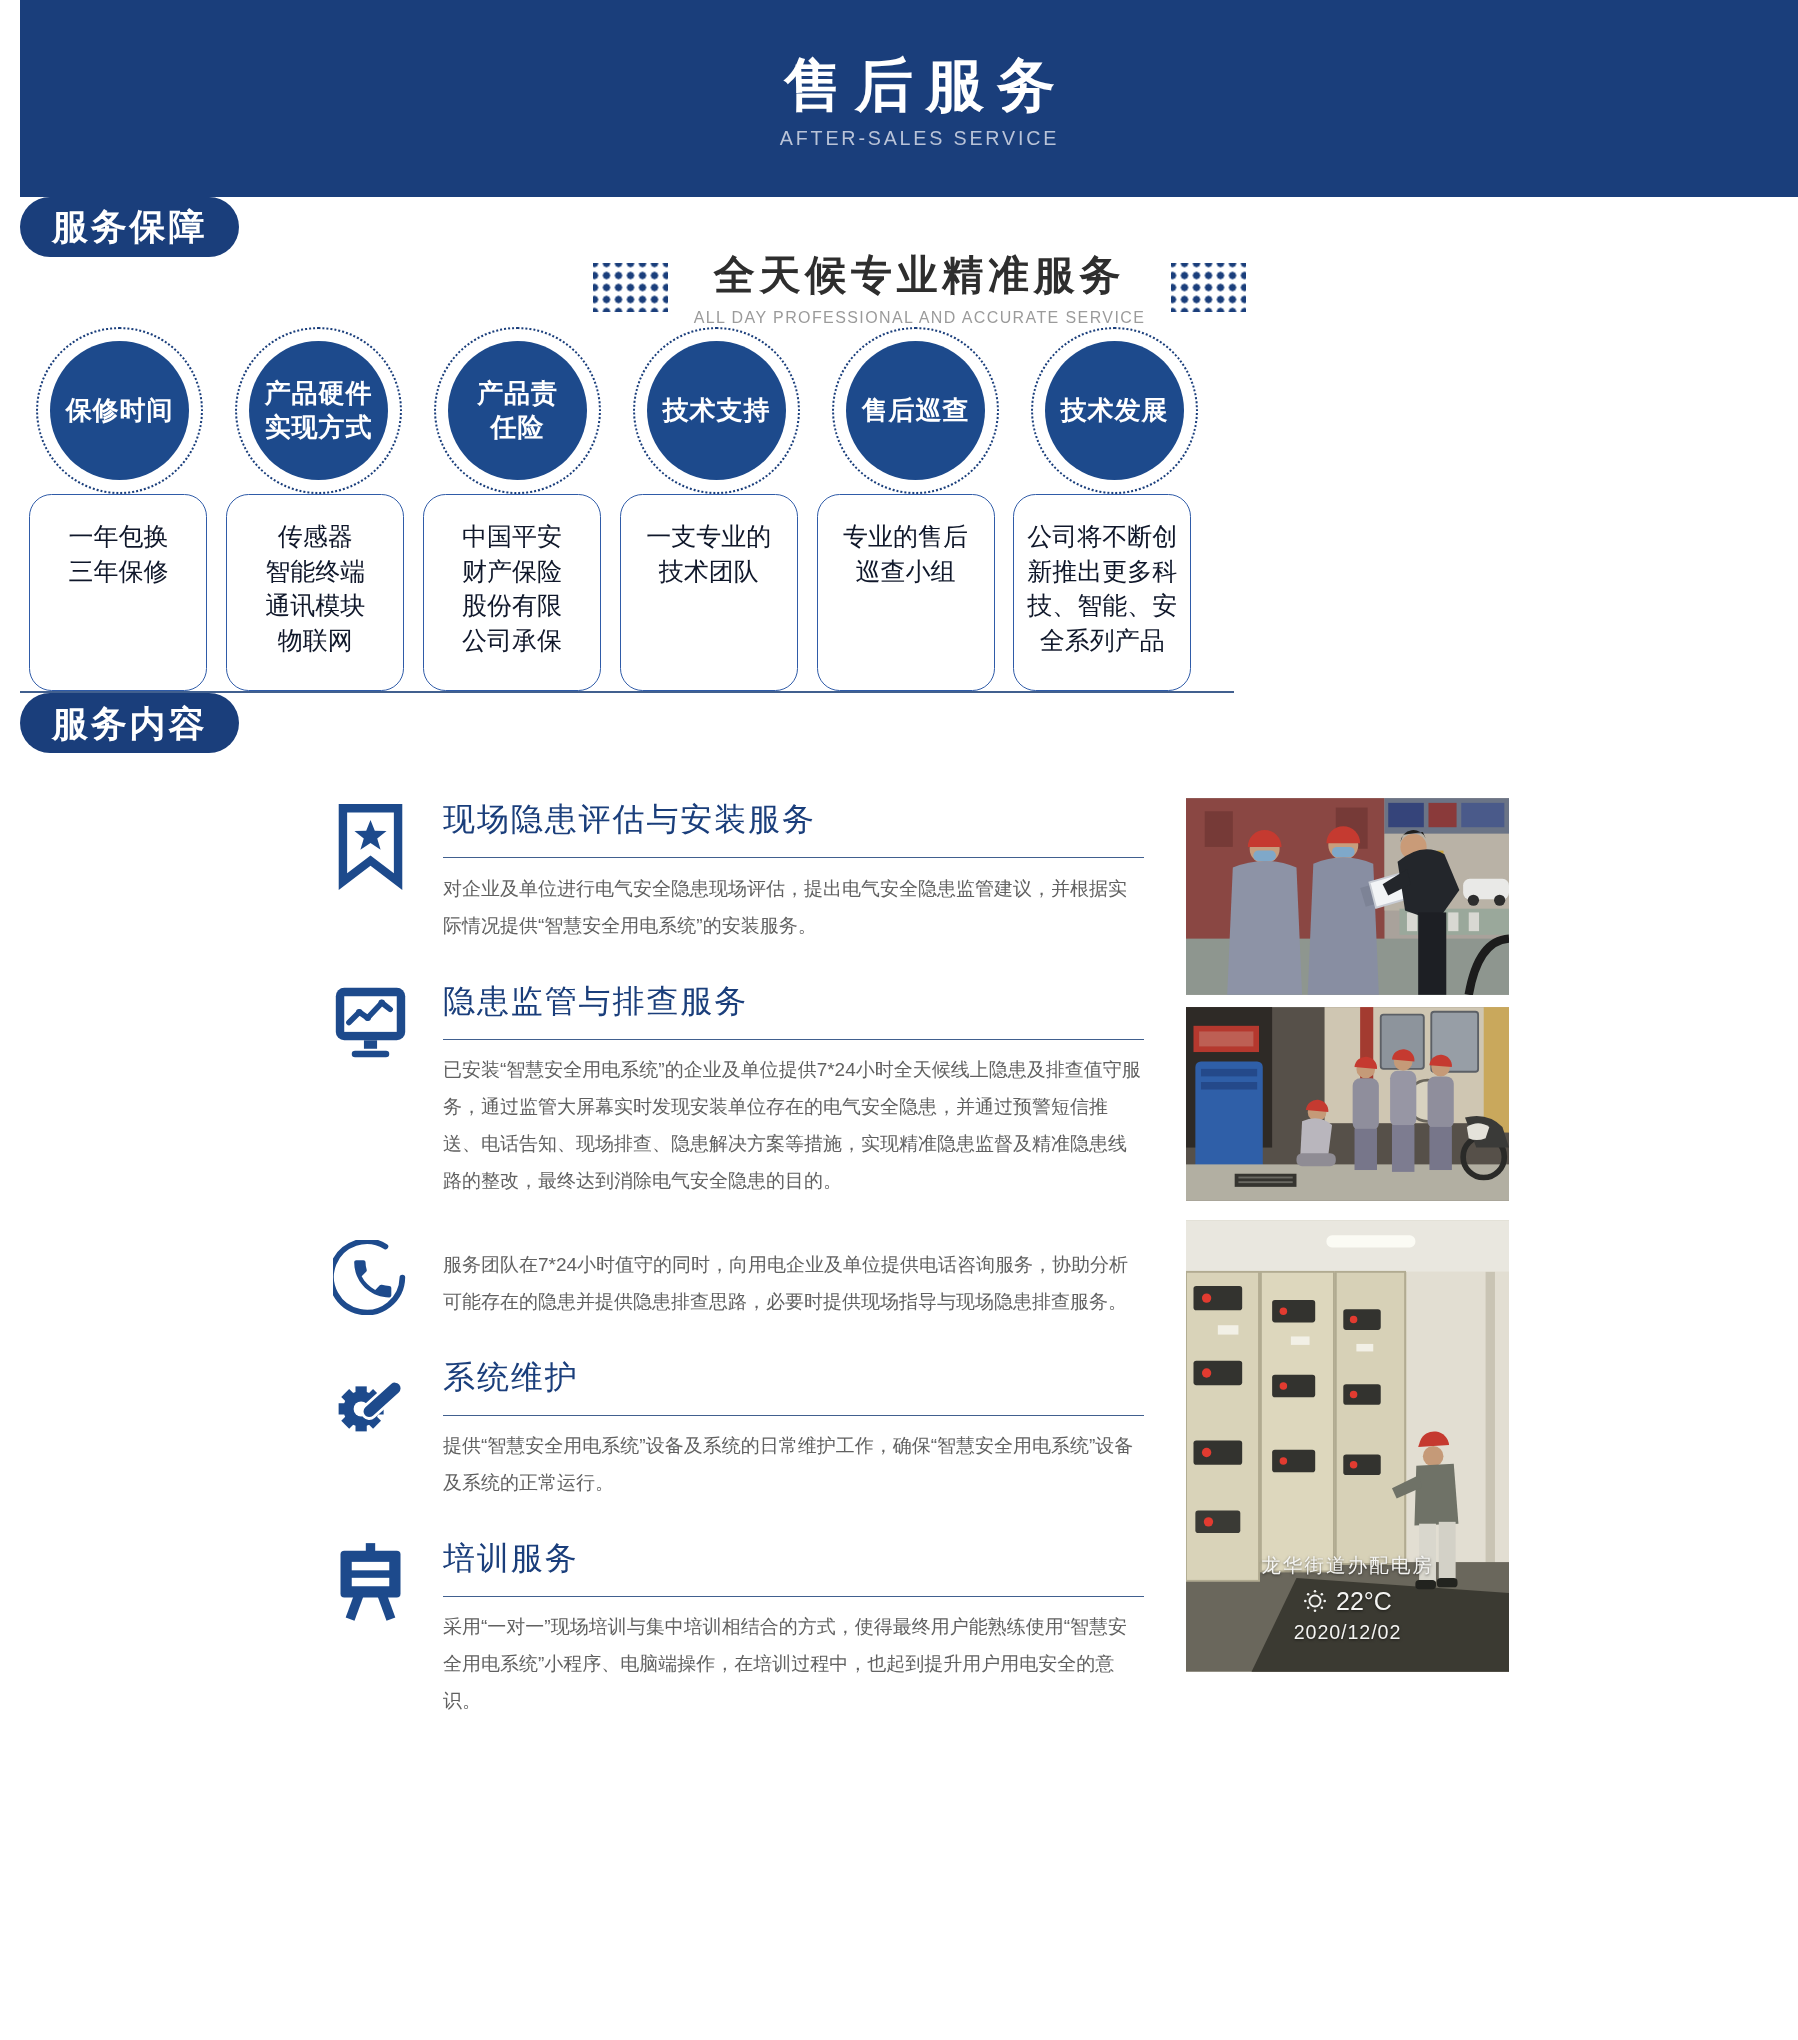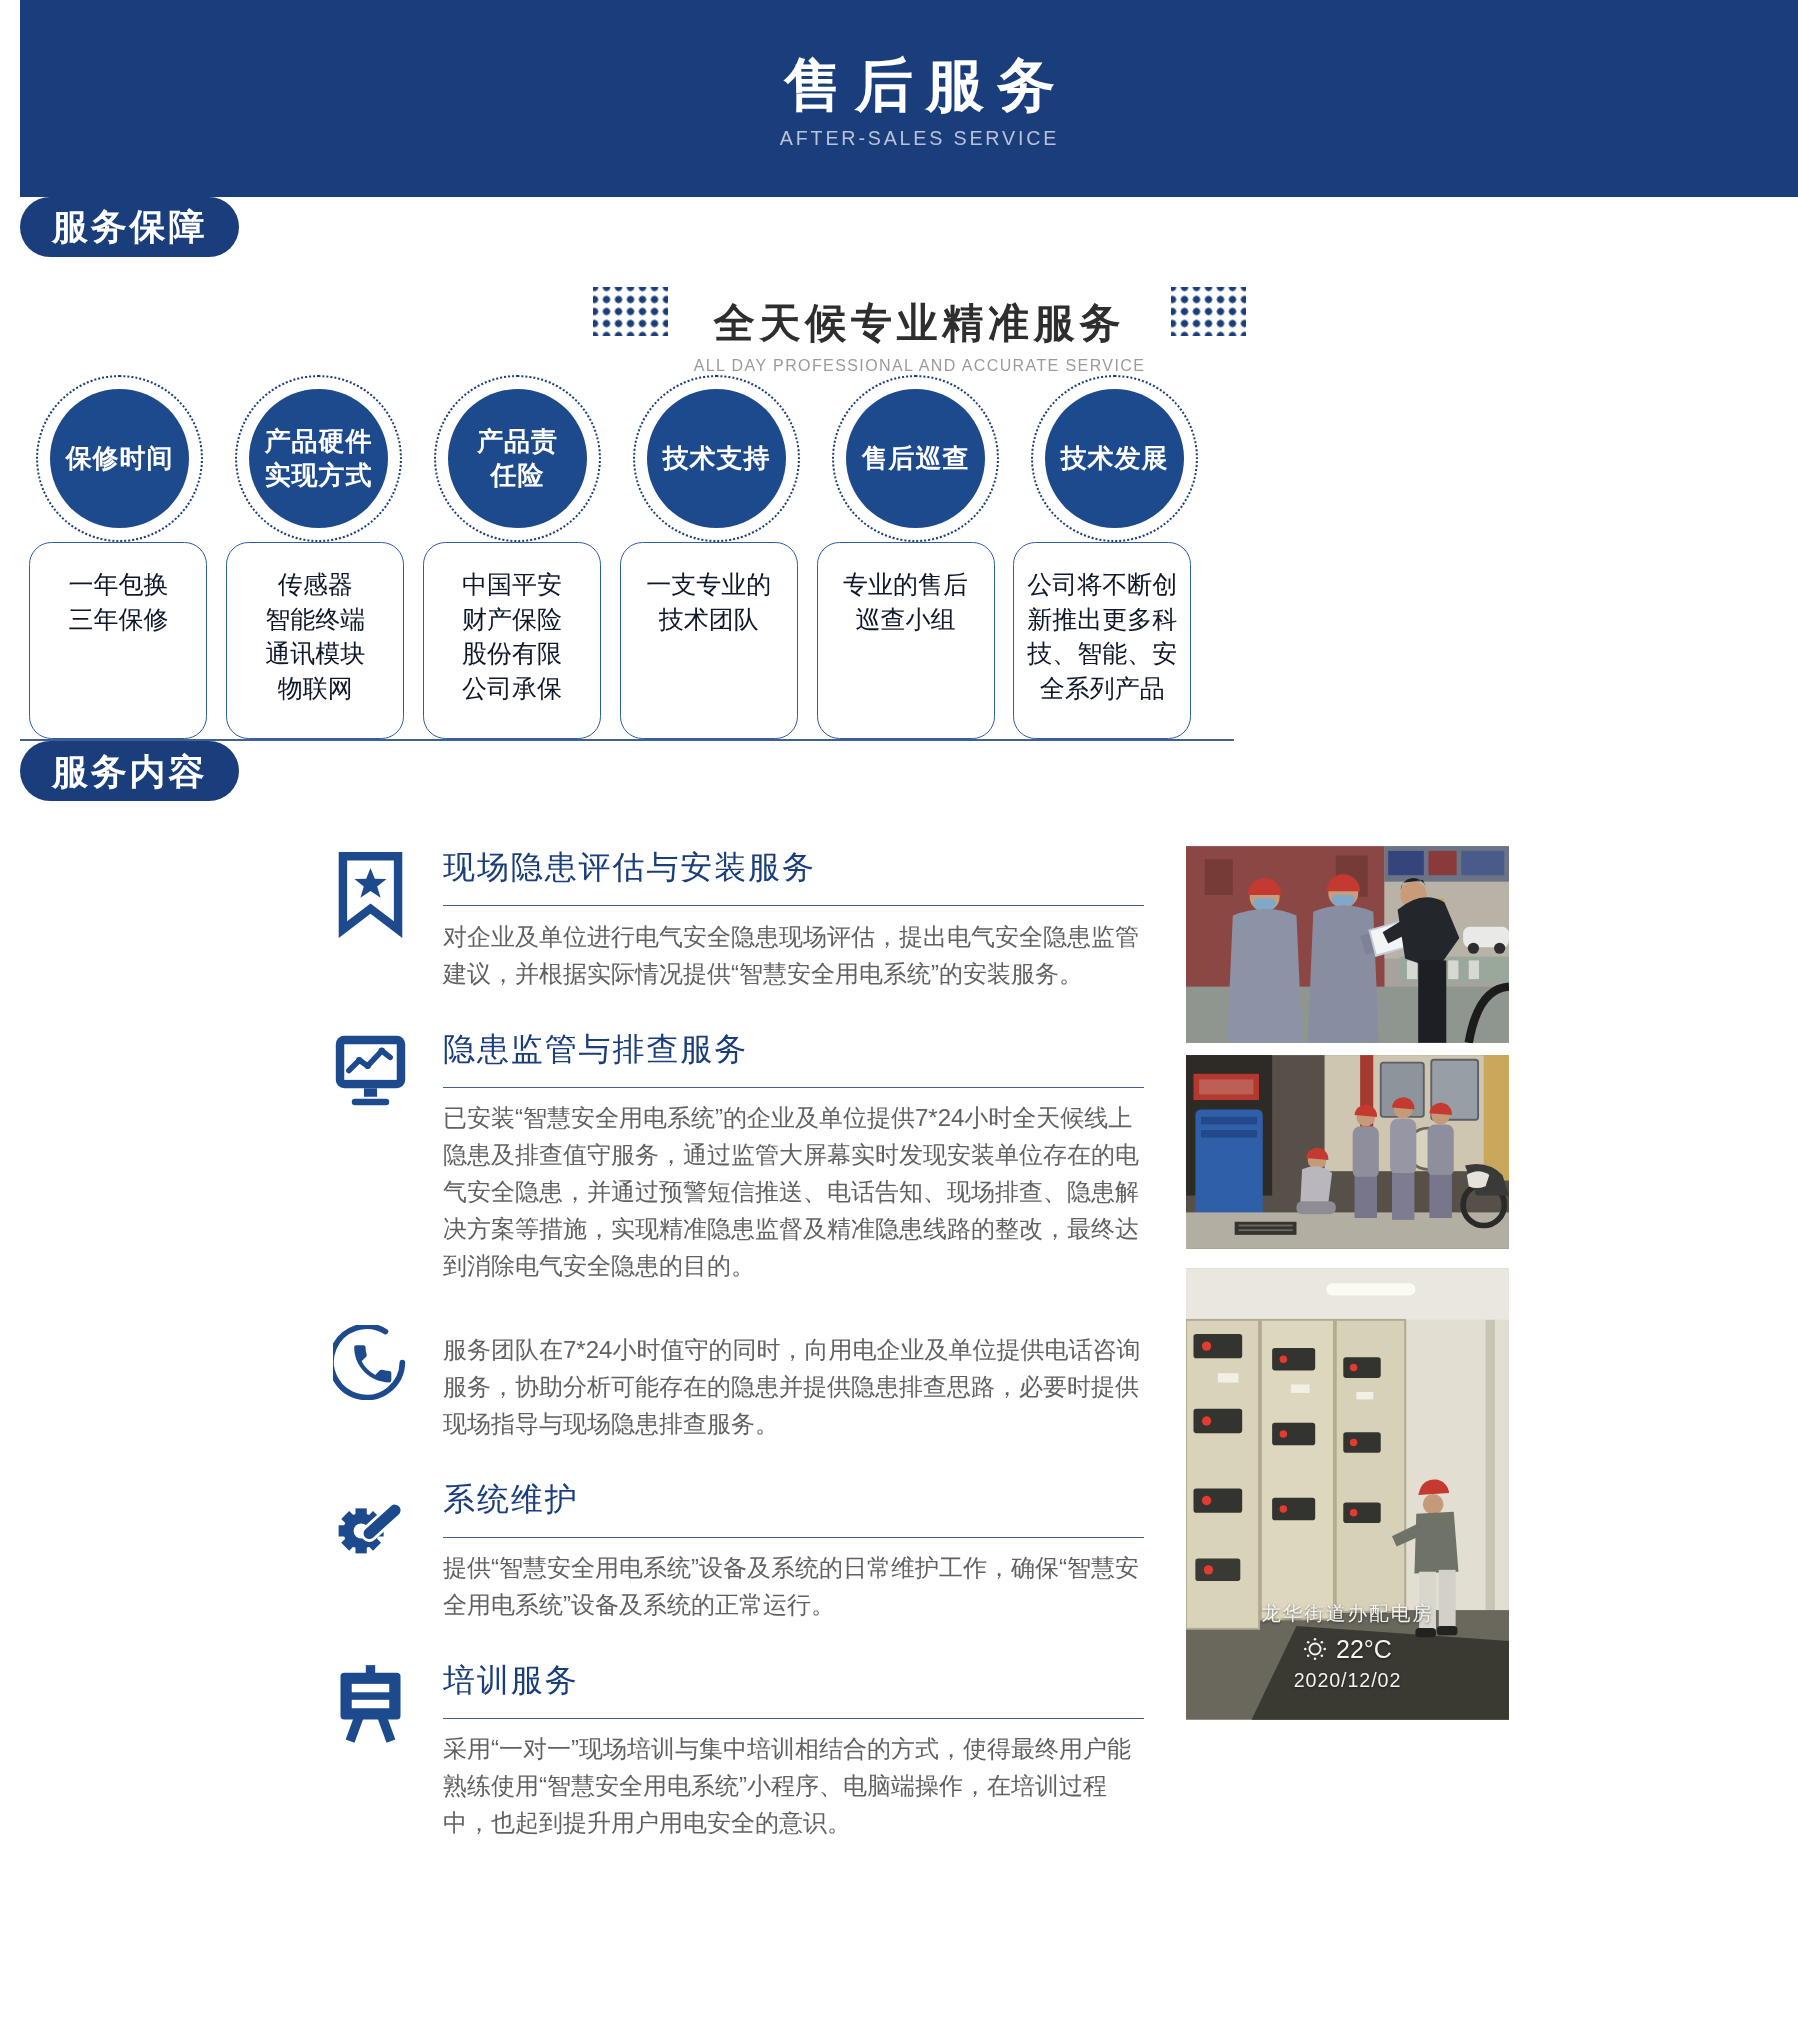--- a/index.html
+++ b/index.html
@@ -18,21 +18,21 @@
   .badge-wrap2{margin:71px 0 0 332;}
 
   
   .heading-row{display:flex;align-items:center;justify-content:center;margin-top:-9.4px;}
   .dots{width:75px;height:49px;flex-shrink:0;
         background-image:radial-gradient(circle,#1a3e7b 3.4px,rgba(0,0,0,0) 3.9px);
         background-size:12px 12px;background-position:center;}
   .dots-left{margin-right:26px;}
   .dots-right{margin-left:26px;}
   .heading-col{display:flex;flex-direction:column;align-items:center;}
-  .heading-main{font-size:41px;font-weight:bold;color:#2e2e2e;letter-spacing:4.7px;margin-top:48px;}
+  .heading-main{font-size:41px;font-weight:bold;color:#2e2e2e;letter-spacing:4.7px;}
   .heading-sub{color:#9b9b9b;font-size:16px;letter-spacing:1.4px;margin-top:6.6px;}
 
   
   .circles{display:flex;margin:43px 0 0 318;}
   .circle-col{width:199px;display:flex;justify-content:center;}
   .ring{width:167px;height:167px;border:2.8px dotted #1a3e7b;border-radius:50%;
         display:flex;align-items:center;justify-content:center;box-sizing:border-box;}
   .disc{width:139px;height:139px;border-radius:50%;background:#1d4a8c;color:#fff;
         display:flex;align-items:center;justify-content:center;text-align:center;
         font-weight:bold;font-size:26px;line-height:1.3;white-space:pre-line;letter-spacing:0.9px;}
@@ -49,21 +49,21 @@
   .content{display:flex;margin-top:45px;}
   .services-col{margin-left:281px;width:843px;}
   .photos-col{margin-left:42px;width:323px;flex-shrink:0;}
 
   .service{display:flex;margin-bottom:36px;}
   .service-icon{width:75px;margin-left:32px;margin-top:5.6px;flex-shrink:0;}
   .service-icon svg{display:block;}
   .service-body{margin-left:35px;width:702px;}
   .service-title{color:#1a3e7b;font-size:32px;font-weight:normal;letter-spacing:1.9px;
                  padding-bottom:15px;border-bottom:1.9px solid #41608f;}
-  .service-desc{margin-top:11.2px;color:#616161;font-size:24px;line-height:37px;text-align:left;}
+  .service-desc{margin-top:11.2px;color:#616161;font-size:19px;line-height:37px;text-align:left;}
 
   
   .photo{width:323px;overflow:hidden;background:#ddd;}
   .photo svg{display:block;}
   .photo1{height:197px;margin-bottom:12px;}
   .photo2{height:194px;margin-bottom:19px;}
   .photo3{height:452px;position:relative;}
   .photo-caption{position:absolute;left:0;right:0;bottom:28px;text-align:center;color:#f4f4f2;
                  text-shadow:0 0.9px 2.8px rgba(0,0,0,.55);}
   .cap-location{font-size:19.7px;letter-spacing:1.9px;}

